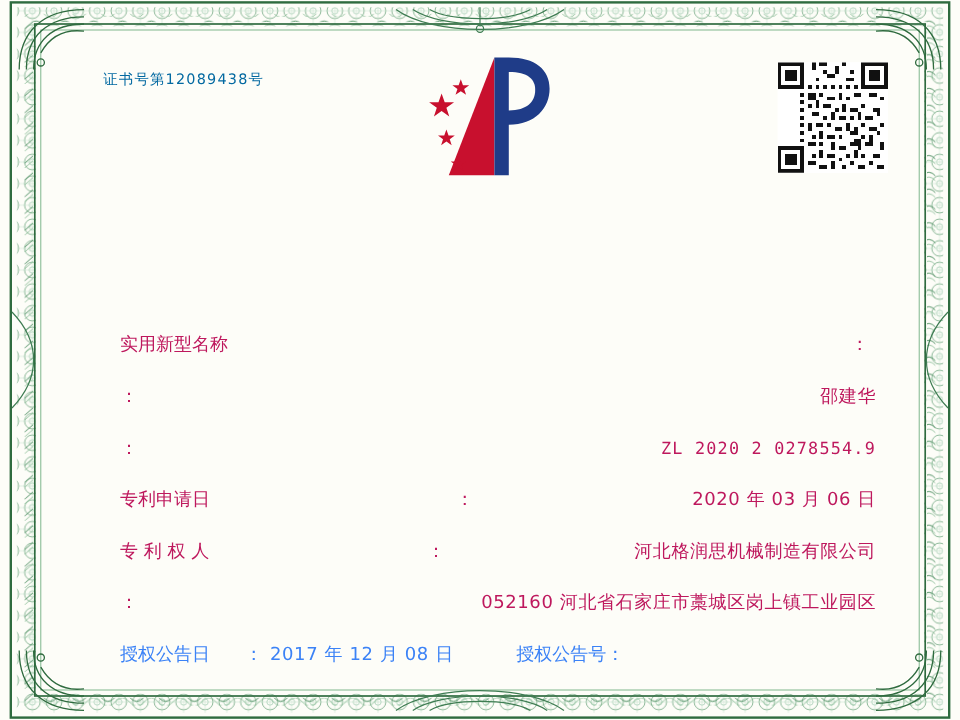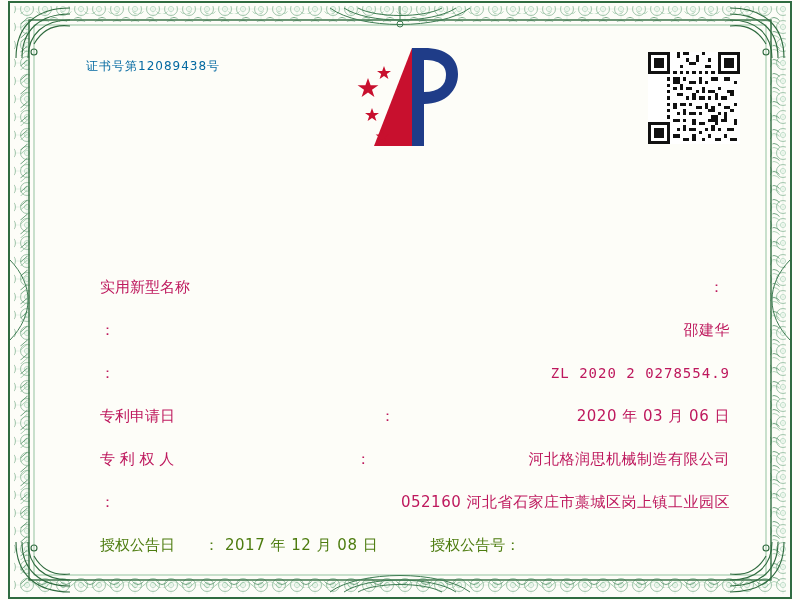--- a/index.html
+++ b/index.html
@@ -115,21 +115,21 @@
   .field-value.mono {
     font-family: "DejaVu Sans Mono", "Liberation Mono", monospace;
     font-size: 14px;
     letter-spacing: 1px;
   }
 
   .row-split {
     display: flex;
     align-items: baseline;
     font-size: 15px;
-    color: #4d7c0f;
+    color: #3b82f6;
     white-space: nowrap;
   }
   .row-split .group2 {
     display: flex;
     align-items: baseline;
     margin-left: 52px;
   }
   .row-split .label2 {
     flex: 0 0 auto;
     letter-spacing: 0px;

